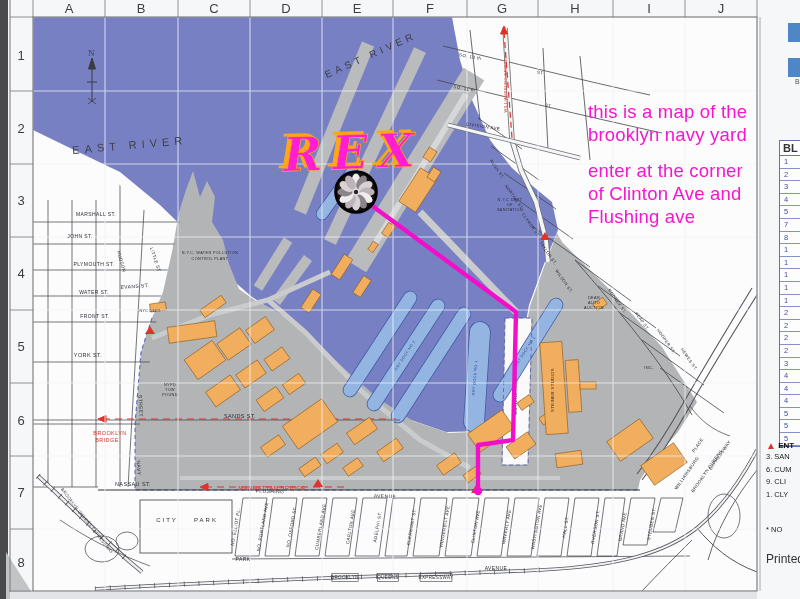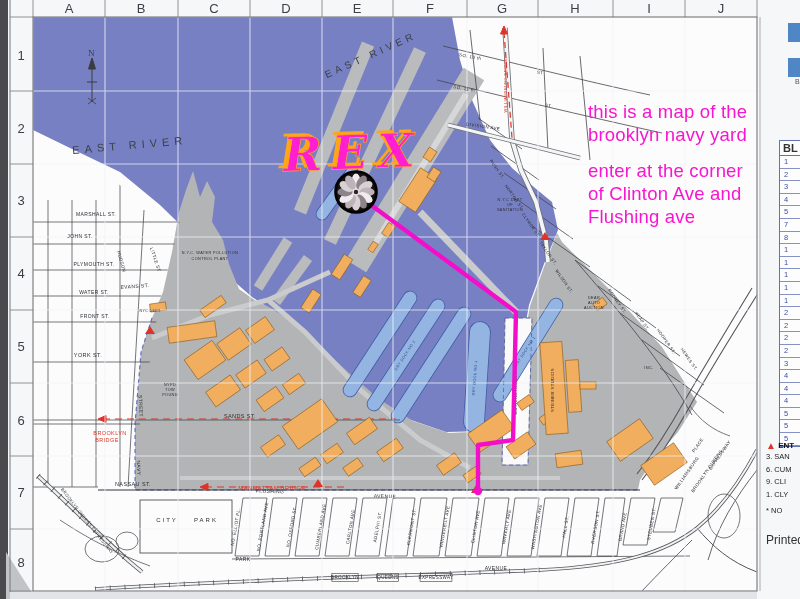--- a/index.html
+++ b/index.html
@@ -9,21 +9,21 @@
   .overlay{position:absolute;z-index:5;}
   #note{left:588px;top:100px;width:215px;line-height:23px;font-size:18.5px;letter-spacing:.2px;}
   #note .gap{height:13px;}
   #bldg-table{left:779px;top:140px;width:21px;border:1px solid #6272b5;background:#fdfdfe;}
   #bldg-table .hd{font-size:11px;color:#333;padding:1px 0 1px 3px;border-bottom:1px solid #6272b5;font-weight:bold;}
   #bldg-table .rw{font-size:7.5px;color:#3d4da0;height:11.6px;line-height:11.6px;padding-left:4px;border-bottom:1px solid #8691c4;}
   #legend{left:766px;top:440px;width:34px;font-size:7.5px;color:#222;}
   #legend .ent{font-weight:bold;font-size:8px;color:#111;white-space:nowrap;margin-bottom:0;}
   #legend .tri{color:#e03228;font-size:10px;vertical-align:-1px;}
   #legend .it{white-space:nowrap;line-height:12.5px;}
-  #legend .note{margin-top:5px;white-space:nowrap;}
+  #legend .note{margin-top:24px;white-space:nowrap;}
   #legend .printed{margin-top:18px;font-size:12px;color:#333;white-space:nowrap;}
   .swatch{position:absolute;width:13px;height:19px;z-index:5;}
   #swB{position:absolute;left:795px;top:78px;font-size:7px;color:#555;z-index:5;}
 </style>
 </head>
 <body>
 
 <div id="stage">
 <svg id="map" width="800" height="599" viewBox="0 0 800 599">
   <defs>

